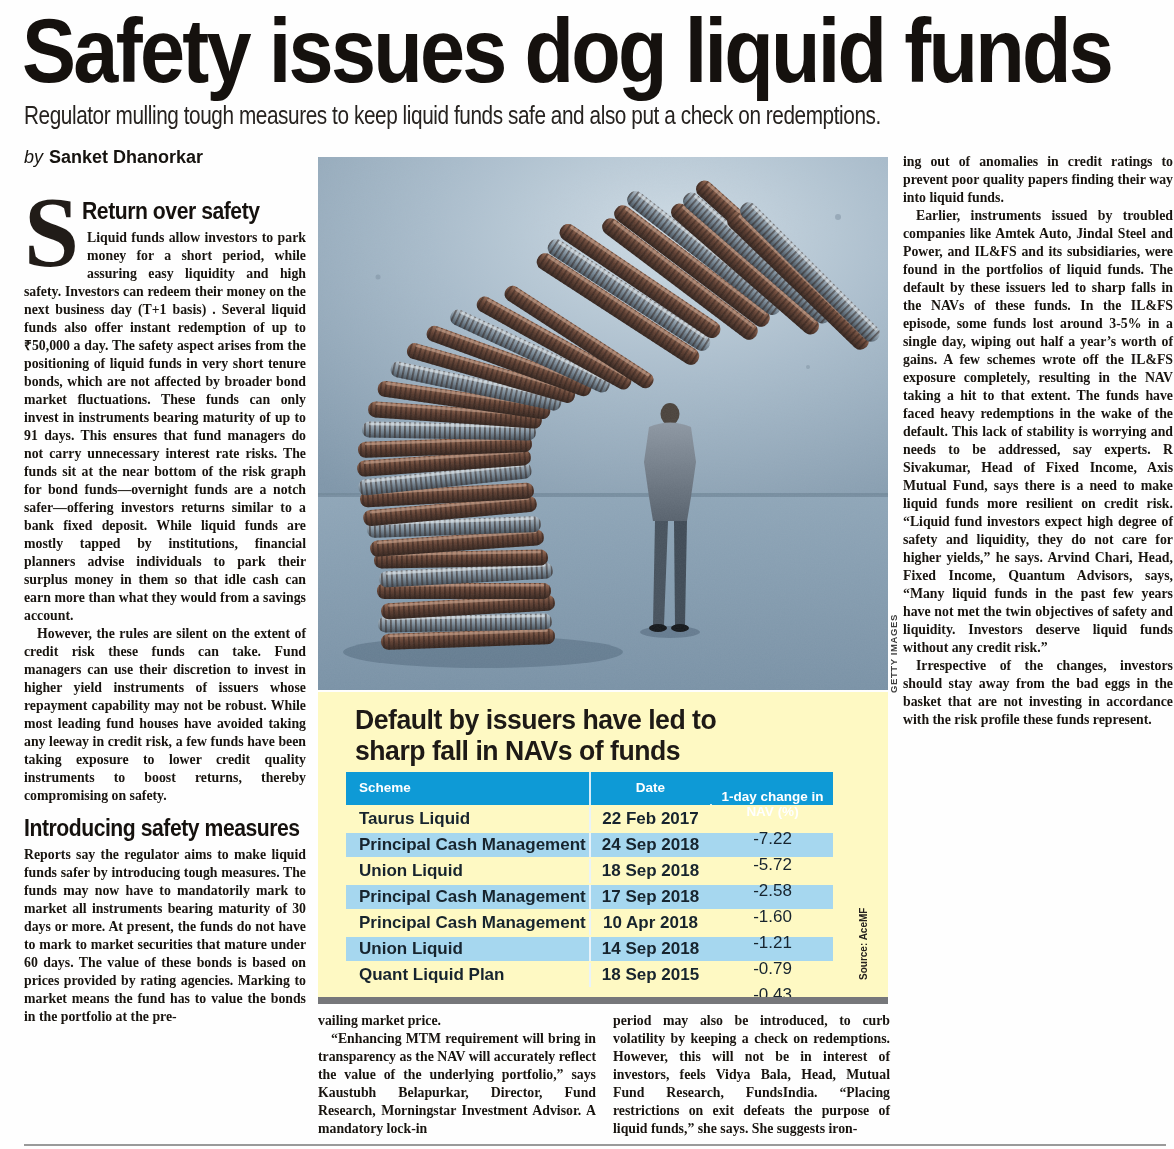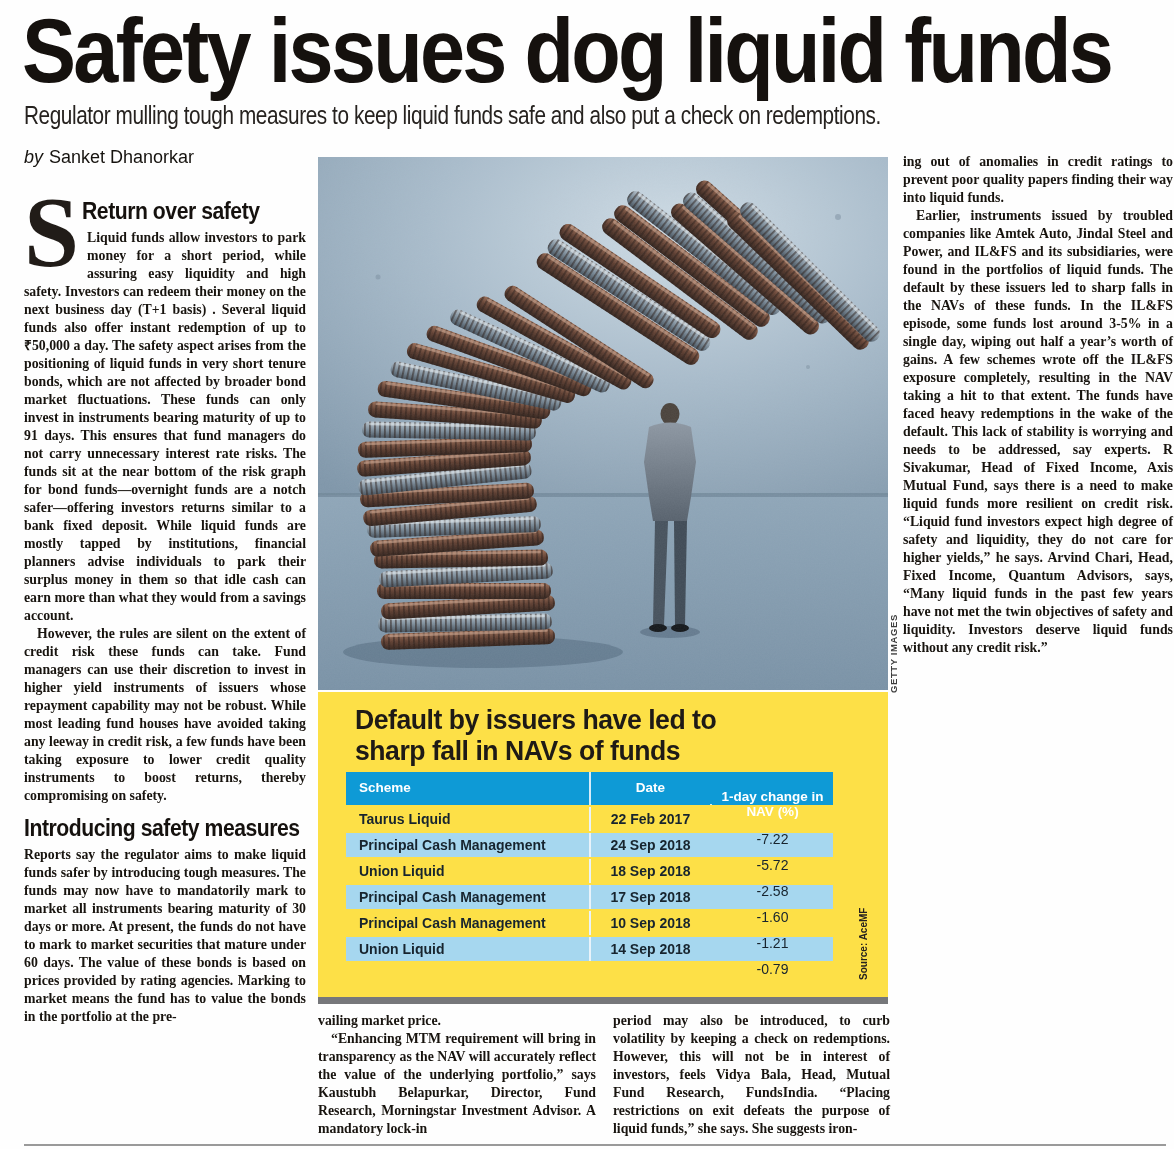--- a/index.html
+++ b/index.html
@@ -19,21 +19,21 @@
     position:absolute; left:24px; top:101px;
     font-family:"Liberation Sans", sans-serif; font-size:25px;
     letter-spacing:-0.5px; color:#26221f; white-space:nowrap;
     transform:scaleX(0.83); transform-origin:0 0;
   }
   .byline {
     position:absolute; left:24px; top:147px;
     font-family:"Liberation Sans", sans-serif; font-size:18px; color:#16130f;
   }
   .byline .by { font-style:italic; margin-right:6px; }
-  .byline .author { font-weight:normal; }
+  .byline .author { font-weight:bold; }
 
   
   .col { position:absolute; text-align:justify; font-size:13.8px; line-height:18px; color:#18140f; }
   .col p { margin:0;font-weight:bold; }
   .col p.indent { text-indent:13px; }
   .col h2 {
     font-family:"Liberation Sans", sans-serif; font-weight:bold;
     font-size:23px; line-height:25px; letter-spacing:-0.5px; color:#15110e;
     margin:11px 0 5px 0; white-space:nowrap;
     transform:scaleX(0.92); transform-origin:0 0;
@@ -54,39 +54,39 @@
     position:absolute; white-space:nowrap;
     font-family:"Liberation Sans", sans-serif; font-weight:bold;
     transform:rotate(-90deg); transform-origin:0 0;
   }
   .photo-credit  { left:888px; top:693px; width:132px; font-size:9.5px; letter-spacing:0.6px; color:#3c3c3c; }
   .source-credit { left:858px; top:980px; width:116px; font-size:10px; color:#26221f; }
 
   
   .infobox {
     position:absolute; left:318px; top:692px; width:570px; height:312px;
-    background:#fde047;
+    background:#fef9c3;
     text-decoration:underline;
   }
   .ibox-title {
     position:absolute; left:37px; top:12px;
     font-family:"Liberation Sans", sans-serif; font-weight:bold;
     font-size:28px; line-height:31px; letter-spacing:-0.5px; color:#1e1a16;
     transform:scaleX(0.95); transform-origin:0 0; white-space:nowrap;
   }
   .itable {
     position:absolute; left:28px; top:80px; width:487px;
     font-family:"Liberation Sans", sans-serif;
   }
   .trow { display:flex;justify-content:flex-end; }
   .trow.thead {
     background:#0e9ad6; color:#ffffff; height:33px;
     font-weight:bold; font-size:13.5px; line-height:14.5px;
   }
-  .trow.tr { height:24px; margin-top:2px; font-size:14px; color:#17242e; }
+  .trow.tr { height:24px; margin-top:2px; font-size:17px; color:#17242e; }
   .trow.tr.alt { background:#a6d7ef; }
   .tc { display:flex; align-items:center; box-sizing:border-box; }
   .tc + .tc { border-left:2px solid #e9f3fa; }
   .thead .tc + .tc { border-left-color:#d6ecf8; }
   .tc.c1 { width:239px; padding-left:9px; font-weight:bold; justify-content:flex-start; }
   .tc.c2 { width:121px; justify-content:center; font-weight:bold; }
   .tc.c3 { width:123px; justify-content:center; text-align:center;margin-top:32px; }
   .thead .tc.c1 { font-weight:bold; }
   .ibox-bar { position:absolute; left:0; bottom:0; width:100%; height:7px; background:#76777a; }
 
@@ -257,41 +257,47 @@
         <div class="tc c2">18 Sep 2018</div>
         <div class="tc c3">-2.58</div>
       </div>
       <div class="trow tr alt">
         <div class="tc c1">Principal Cash Management</div>
         <div class="tc c2">17 Sep 2018</div>
         <div class="tc c3">-1.60</div>
       </div>
       <div class="trow tr">
         <div class="tc c1">Principal Cash Management</div>
-        <div class="tc c2">10 Sep 2018</div>
+        <div class="tc c2">10 Apr 2018</div>
         <div class="tc c3">-1.21</div>
       </div>
       <div class="trow tr alt">
         <div class="tc c1">Union Liquid</div>
         <div class="tc c2">14 Sep 2018</div>
         <div class="tc c3">-0.79</div>
       </div>
+      <div class="trow tr">
+        <div class="tc c1">Quant Liquid Plan</div>
+        <div class="tc c2">18 Sep 2015</div>
+        <div class="tc c3">-0.43</div>
+      </div>
     </div>
 
     <div class="ibox-bar"></div>
   </div>
   <div class="vert-credit source-credit">Source: AceMF</div>
 
   <div class="col col-bright">
     <p>period may also be introduced, to curb volatility by keeping a check on redemptions. However, this will not be in interest of investors, feels Vidya Bala, Head, Mutual Fund Research, FundsIndia. “Placing restrictions on exit defeats the purpose of liquid funds,” she says. She suggests iron-</p>
   </div>
   <div class="col col-bmid">
     <p>vailing market price.</p>
     <p class="indent">“Enhancing MTM requirement will bring in transparency as the NAV will accurately reflect the value of the underlying portfolio,” says Kaustubh Belapurkar, Director, Fund Research, Morningstar Investment Advisor. A mandatory lock-in</p>
   </div>
 
   <div class="col col-right">
     <p>ing out of anomalies in credit ratings to prevent poor quality papers finding their way into liquid funds.</p>
     <p class="indent">Earlier, instruments issued by troubled companies like Amtek Auto, Jindal Steel and Power, and IL&amp;FS and its subsidiaries, were found in the portfolios of liquid funds. The default by these issuers led to sharp falls in the NAVs of these funds. In the IL&amp;FS episode, some funds lost around 3-5% in a single day, wiping out half a year’s worth of gains. A few schemes wrote off the IL&amp;FS exposure completely, resulting in the NAV taking a hit to that extent. The funds have faced heavy redemptions in the wake of the default. This lack of stability is worrying and needs to be addressed, say experts. R Sivakumar, Head of Fixed Income, Axis Mutual Fund, says there is a need to make liquid funds more resilient on credit risk. “Liquid fund investors expect high degree of safety and liquidity, they do not care for higher yields,” he says. Arvind Chari, Head, Fixed Income, Quantum Advisors, says, “Many liquid funds in the past few years have not met the twin objectives of safety and liquidity. Investors deserve liquid funds without any credit risk.”</p>
+    <p class="indent">Irrespective of the changes, investors should stay away from the bad eggs in the basket that are not investing in accordance with the risk profile these funds represent.</p>
   </div>
 
   <div class="bottom-rule"></div>
 </div>
 
 </body></html>

